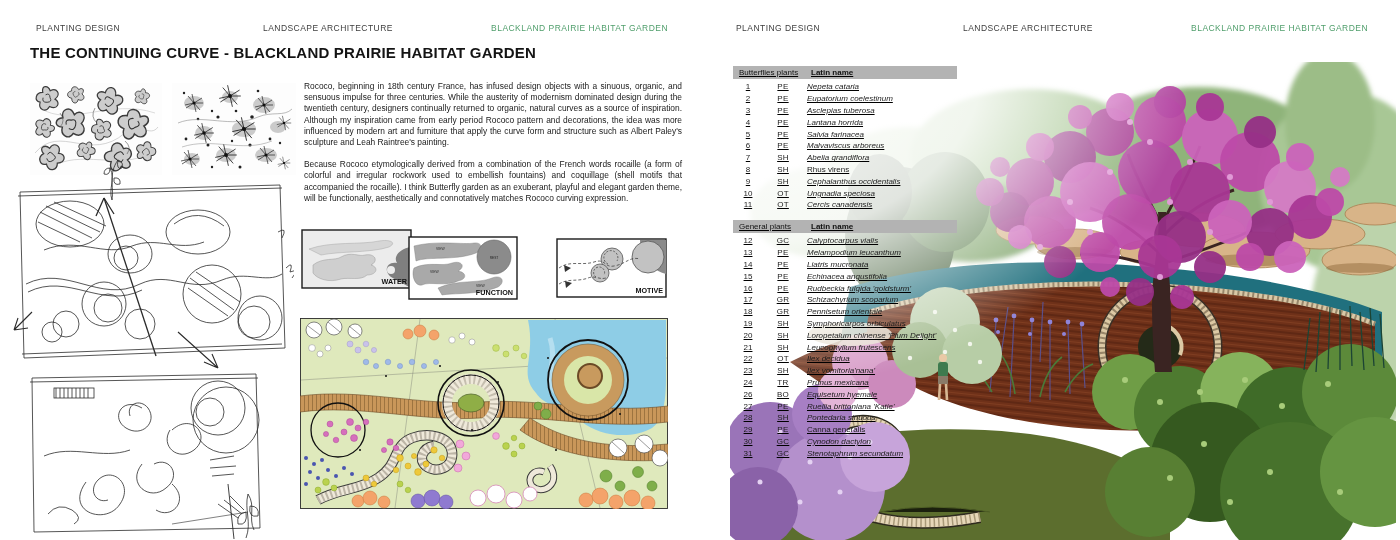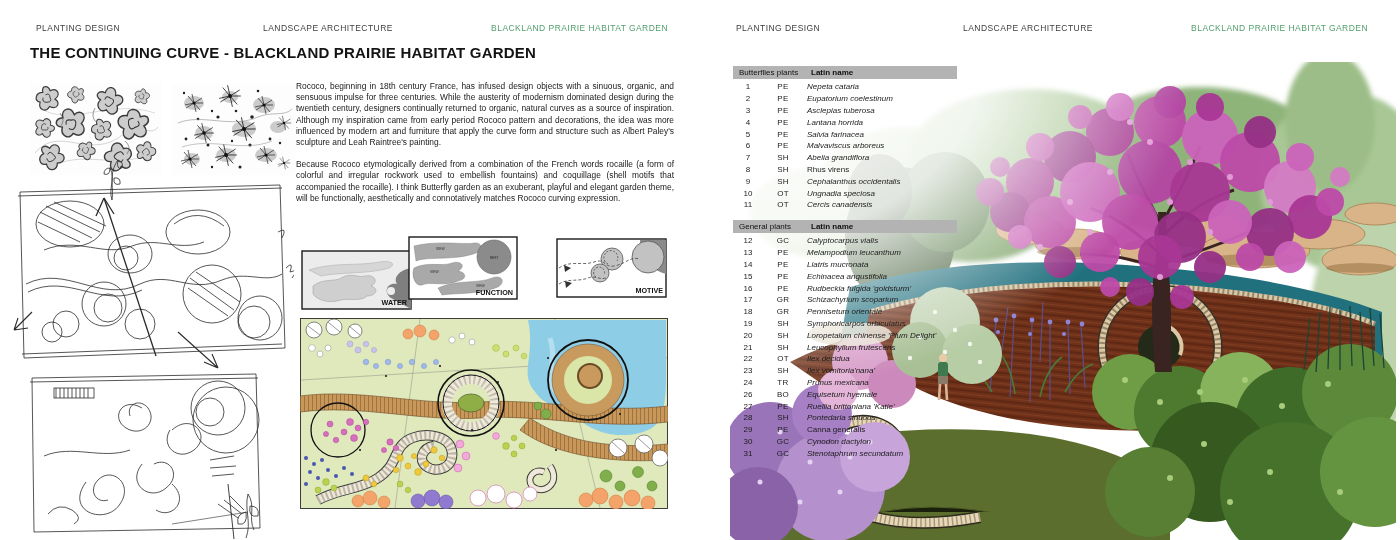--- a/index.html
+++ b/index.html
@@ -10,44 +10,44 @@
   #sheet-right{left:700px;}
 
   .hdr{position:absolute;top:23px;font-size:8.5px;letter-spacing:.45px;color:#3d3d3d;white-space:nowrap;}
   .hdr1{left:36px;}
   .hdr2{left:263px;}
   .hdr3{right:32px;color:var(--accent,#4f9e6b);}
 
   .page-title{position:absolute;left:30px;top:44px;font-size:15px;font-weight:bold;
               letter-spacing:.2px;color:#141414;white-space:nowrap;}
 
-  .bodytext{position:absolute;left:296px;top:81px;width:378px;font-size:8.4px;
+  .bodytext{position:absolute;left:304px;top:81px;width:378px;font-size:8.4px;
             line-height:11.2px;color:#1a1a1a;text-align:justify;}
   .bodytext p{margin:0 0 11px 0;}
 
   .thumb{position:absolute;overflow:hidden;background:#fdfdfd;}
   #thumb1{left:30px;top:83px;width:132px;height:92px;}
   #thumb2{left:172px;top:83px;width:124px;height:92px;}
 
   .sketch{position:absolute;}
   #sketch-sprout{left:88px;top:154px;width:56px;height:48px;}
   #sketch1{left:8px;top:172px;width:286px;height:206px;}
   #sketch2{left:22px;top:364px;width:246px;height:176px;}
   #sketch-flourish{left:218px;top:492px;width:60px;height:48px;}
 
   .diagram{position:absolute;}
-  #diagram-water{left:301px;top:250px;width:111px;height:64px;}
+  #diagram-water{left:301px;top:229px;width:111px;height:64px;}
   #diagram-function{left:408px;top:236px;width:110px;height:64px;}
   #diagram-motive{left:556px;top:238px;width:111px;height:60px;border-radius:17px;}
 
   #plan{position:absolute;left:300px;top:318px;width:368px;height:191px;}
 
   #photo{position:absolute;left:30px;top:62px;width:666px;height:478px;}
 
-  .ptable{position:absolute;width:224px;z-index:5;}
+  .ptable{position:absolute;width:224px;z-index:5;text-decoration:underline;}
   #table-butterflies{left:33px;top:66px;}
   #table-general{left:33px;top:220px;}
   .ptable-header{height:13px;background:var(--tableHeader,#b3b3b3);display:flex;align-items:center;
                  font-size:8px;color:#111;}
   .pth1{width:68px;padding-left:6px;white-space:nowrap;}
   .pth2{font-weight:bold;padding-left:4px;white-space:nowrap;text-align:center;}
   .ptable-rows{margin-top:2px;}
   .prow{display:flex;height:11.8px;align-items:center;font-size:8px;color:#1c1c1c;}
   .pnum{width:30px;text-align:center;}
   .pcode{width:40px;text-align:center;letter-spacing:.3px;}

